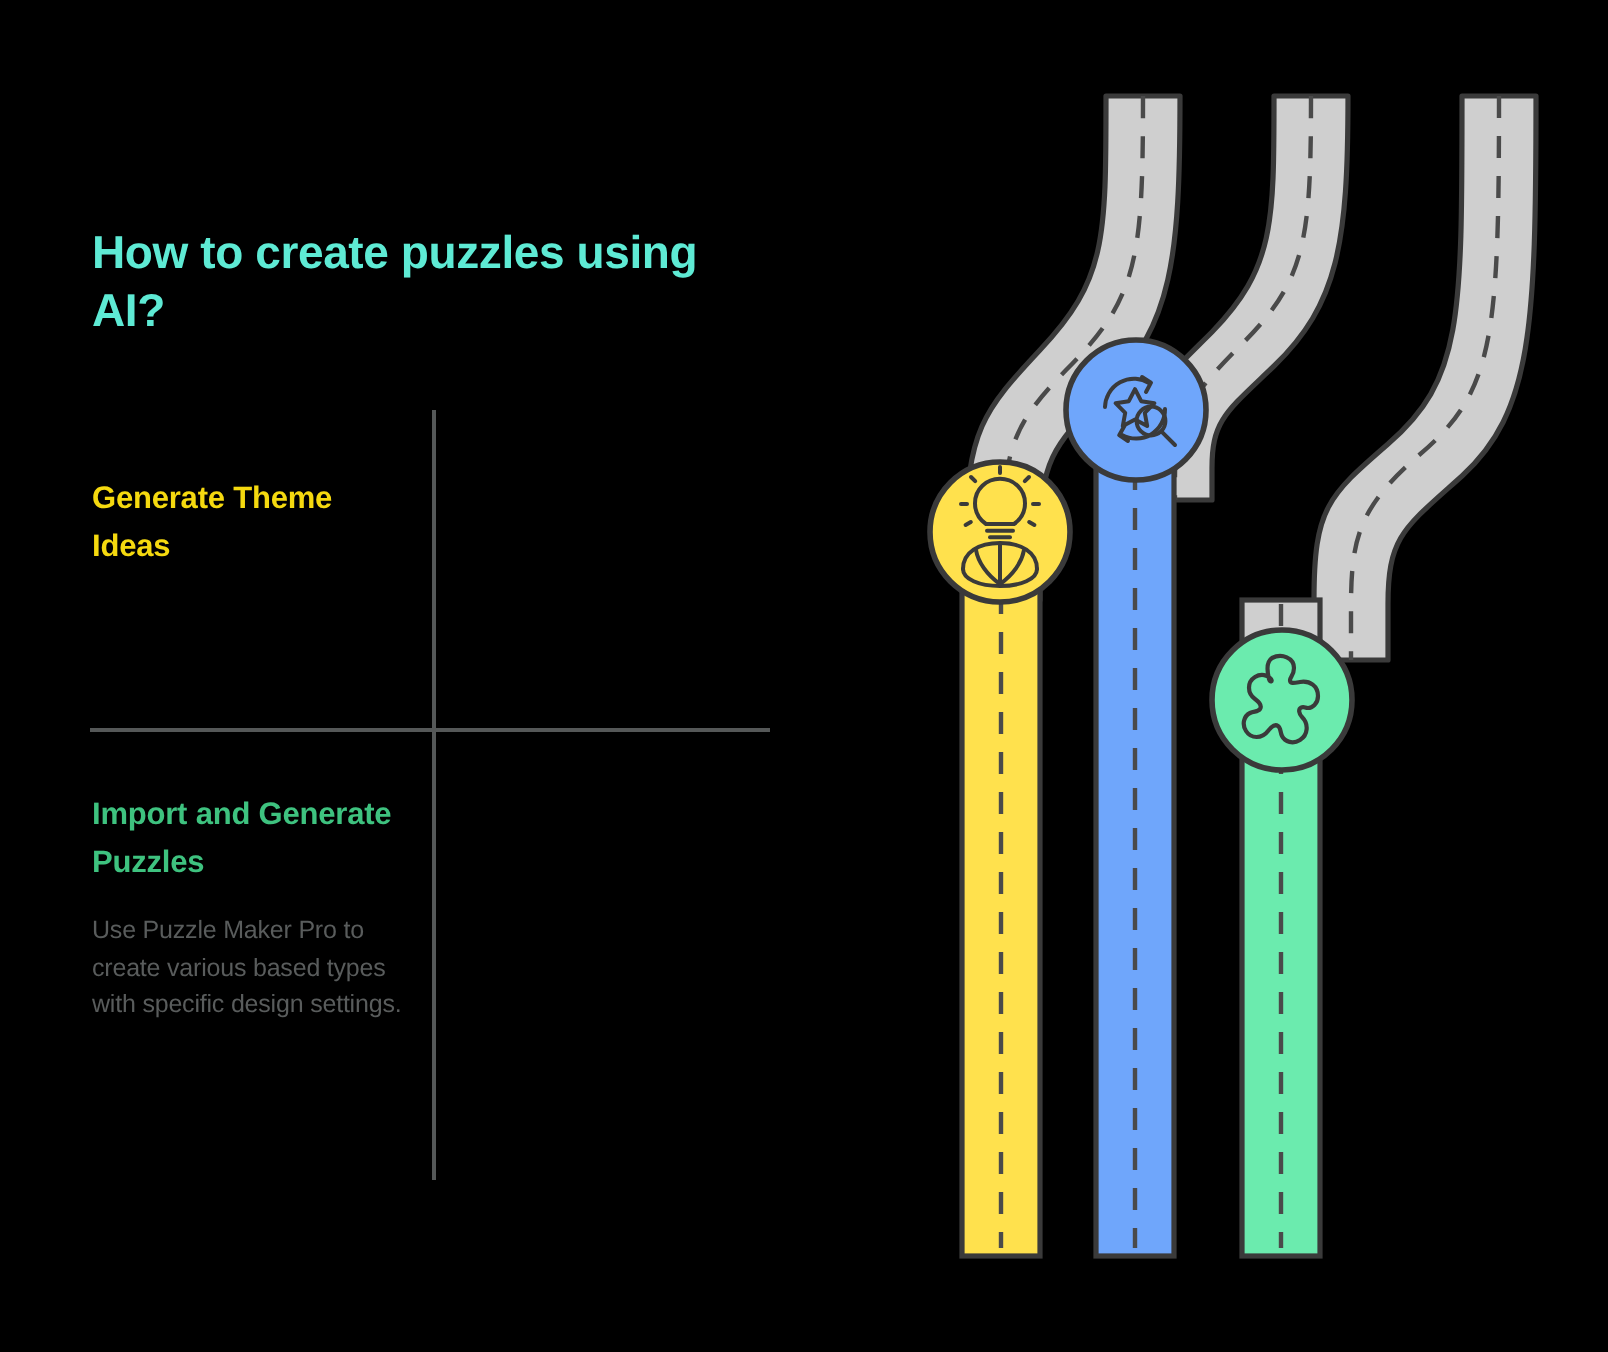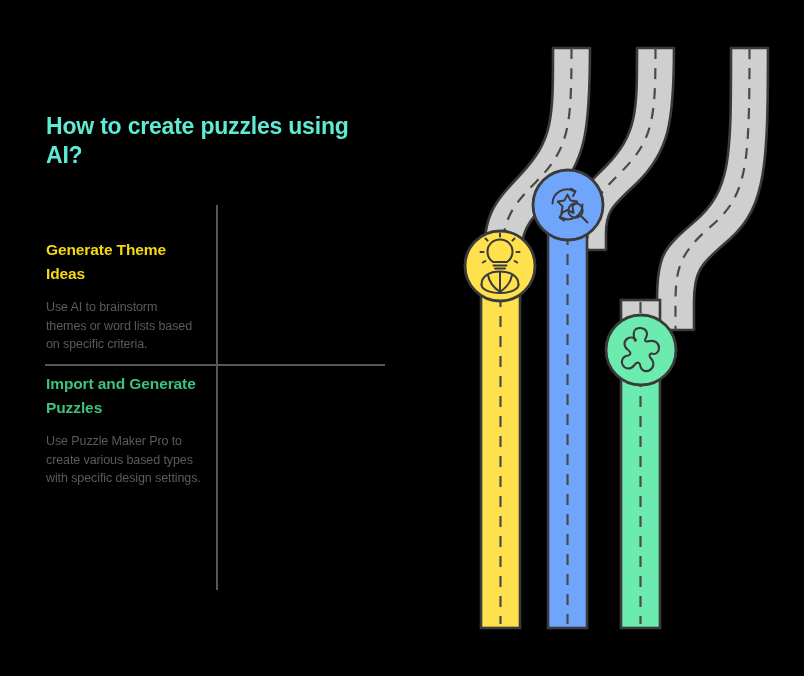--- a/index.html
+++ b/index.html
@@ -39,21 +39,21 @@
     color: #595c5c;
     letter-spacing: -0.1px;
   }
 
   #cell-generate { left: 46px; top: 220px; width: 150px; margin-top: 18px; }
   #cell-generate .cell-heading { color: #f5d90f; }
 
   #cell-edit { left: 239px; top: 208px; width: 150px; }
   #cell-edit .cell-heading { color: #3b7ae4; }
 
-  #cell-import { left: 46px; top: 372px; width: 155px; }
+  #cell-import { left: 46px; top: 396px; width: 155px; }
   #cell-import .cell-heading { color: #3ec27f; }
 
   .divider { position: absolute; background: #555858; }
   #divider-vertical { left: 216px; top: 205px; width: 1.5px; height: 385px; }
   #divider-horizontal { left: 45px; top: 364px; width: 340px; height: 1.5px; }
 
   
   .roads { position: absolute; left: 0; top: 0; width: 804px; height: 676px; }
   .roads svg { display: block; }
 </style>
@@ -61,21 +61,20 @@
 <body>
 
 <div class="page">
 
   <div class="text-panel">
 
     <div class="page-title">How to create puzzles using AI?</div>
 
     <div class="cell" id="cell-generate">
       <div class="cell-heading">Generate Theme Ideas</div>
-      <div class="cell-body">Use AI to brainstorm themes or word lists based on specific criteria.</div>
     </div>
 
 
     <div class="cell" id="cell-import">
       <div class="cell-heading">Import and Generate Puzzles</div>
       <div class="cell-body">Use Puzzle Maker Pro to create various based types with specific design settings.</div>
     </div>
 
     <div class="divider" id="divider-vertical"></div>
     <div class="divider" id="divider-horizontal"></div>

